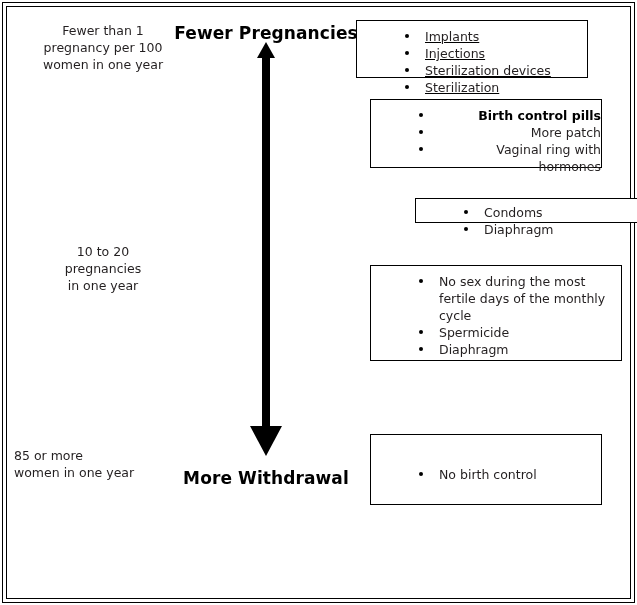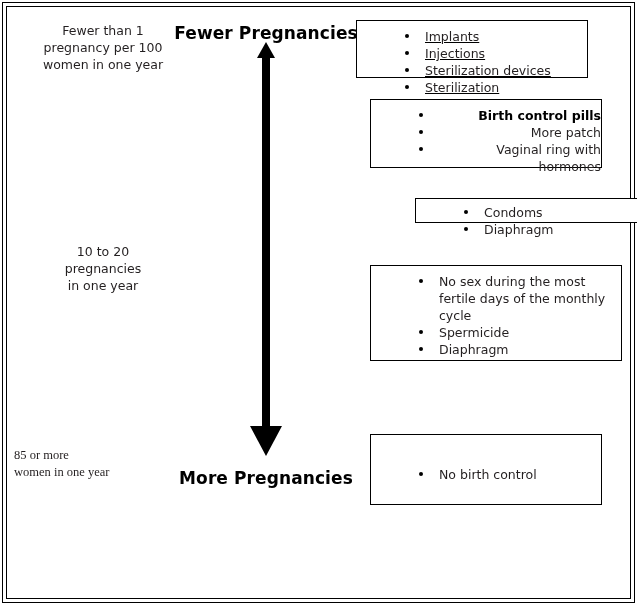--- a/index.html
+++ b/index.html
@@ -49,21 +49,21 @@
     position: absolute;
     font-size: 12.5px;
     line-height: 17px;
     color: #231f20;
   }
   .scale-label.center { text-align: center; }
   .scale-label.left   { text-align: left; }
 
   #label-top    { left: 14px;  top: 22px;  width: 178px; text-align: center; }
   #label-middle { left: 14px;  top: 243px; width: 178px; text-align: center; }
-  #label-bottom { left: 14px;  top: 447px; width: 178px; text-align: left; font-family: Liberation Serif, serif; }
+  #label-bottom { left: 14px;  top: 447px; width: 178px; text-align: left; }
 
   
   .axis-caption {
     position: absolute;
     width: 200px;
     text-align: center;
     font-size: 17px;
     font-weight: bold;
     color: #000000;
     letter-spacing: 0.1px;
@@ -151,21 +151,21 @@
 
   <svg id="axis-arrow" viewBox="0 0 46 414" preserveAspectRatio="none">
 
     <rect x="19" y="10" width="8" height="394" fill="#000000"></rect>
 
     <polygon points="23,0 32,16 14,16" fill="#000000"></polygon>
 
     <polygon points="23,414 39,384 7,384" fill="#000000"></polygon>
   </svg>
 
-  <div class="axis-caption" id="caption-bottom">More Pregnancies</div>
+  <div class="axis-caption" id="caption-bottom">More Withdrawal</div>
 
   <div class="method-box" id="box-1">
     <ul class="method-list">
       <li class="method-item">
         <span class="bullet"></span>
         <span class="item-text">Implants</span>
       </li>
       <li class="method-item">
         <span class="bullet"></span>
         <span class="item-text">Injections</span>

